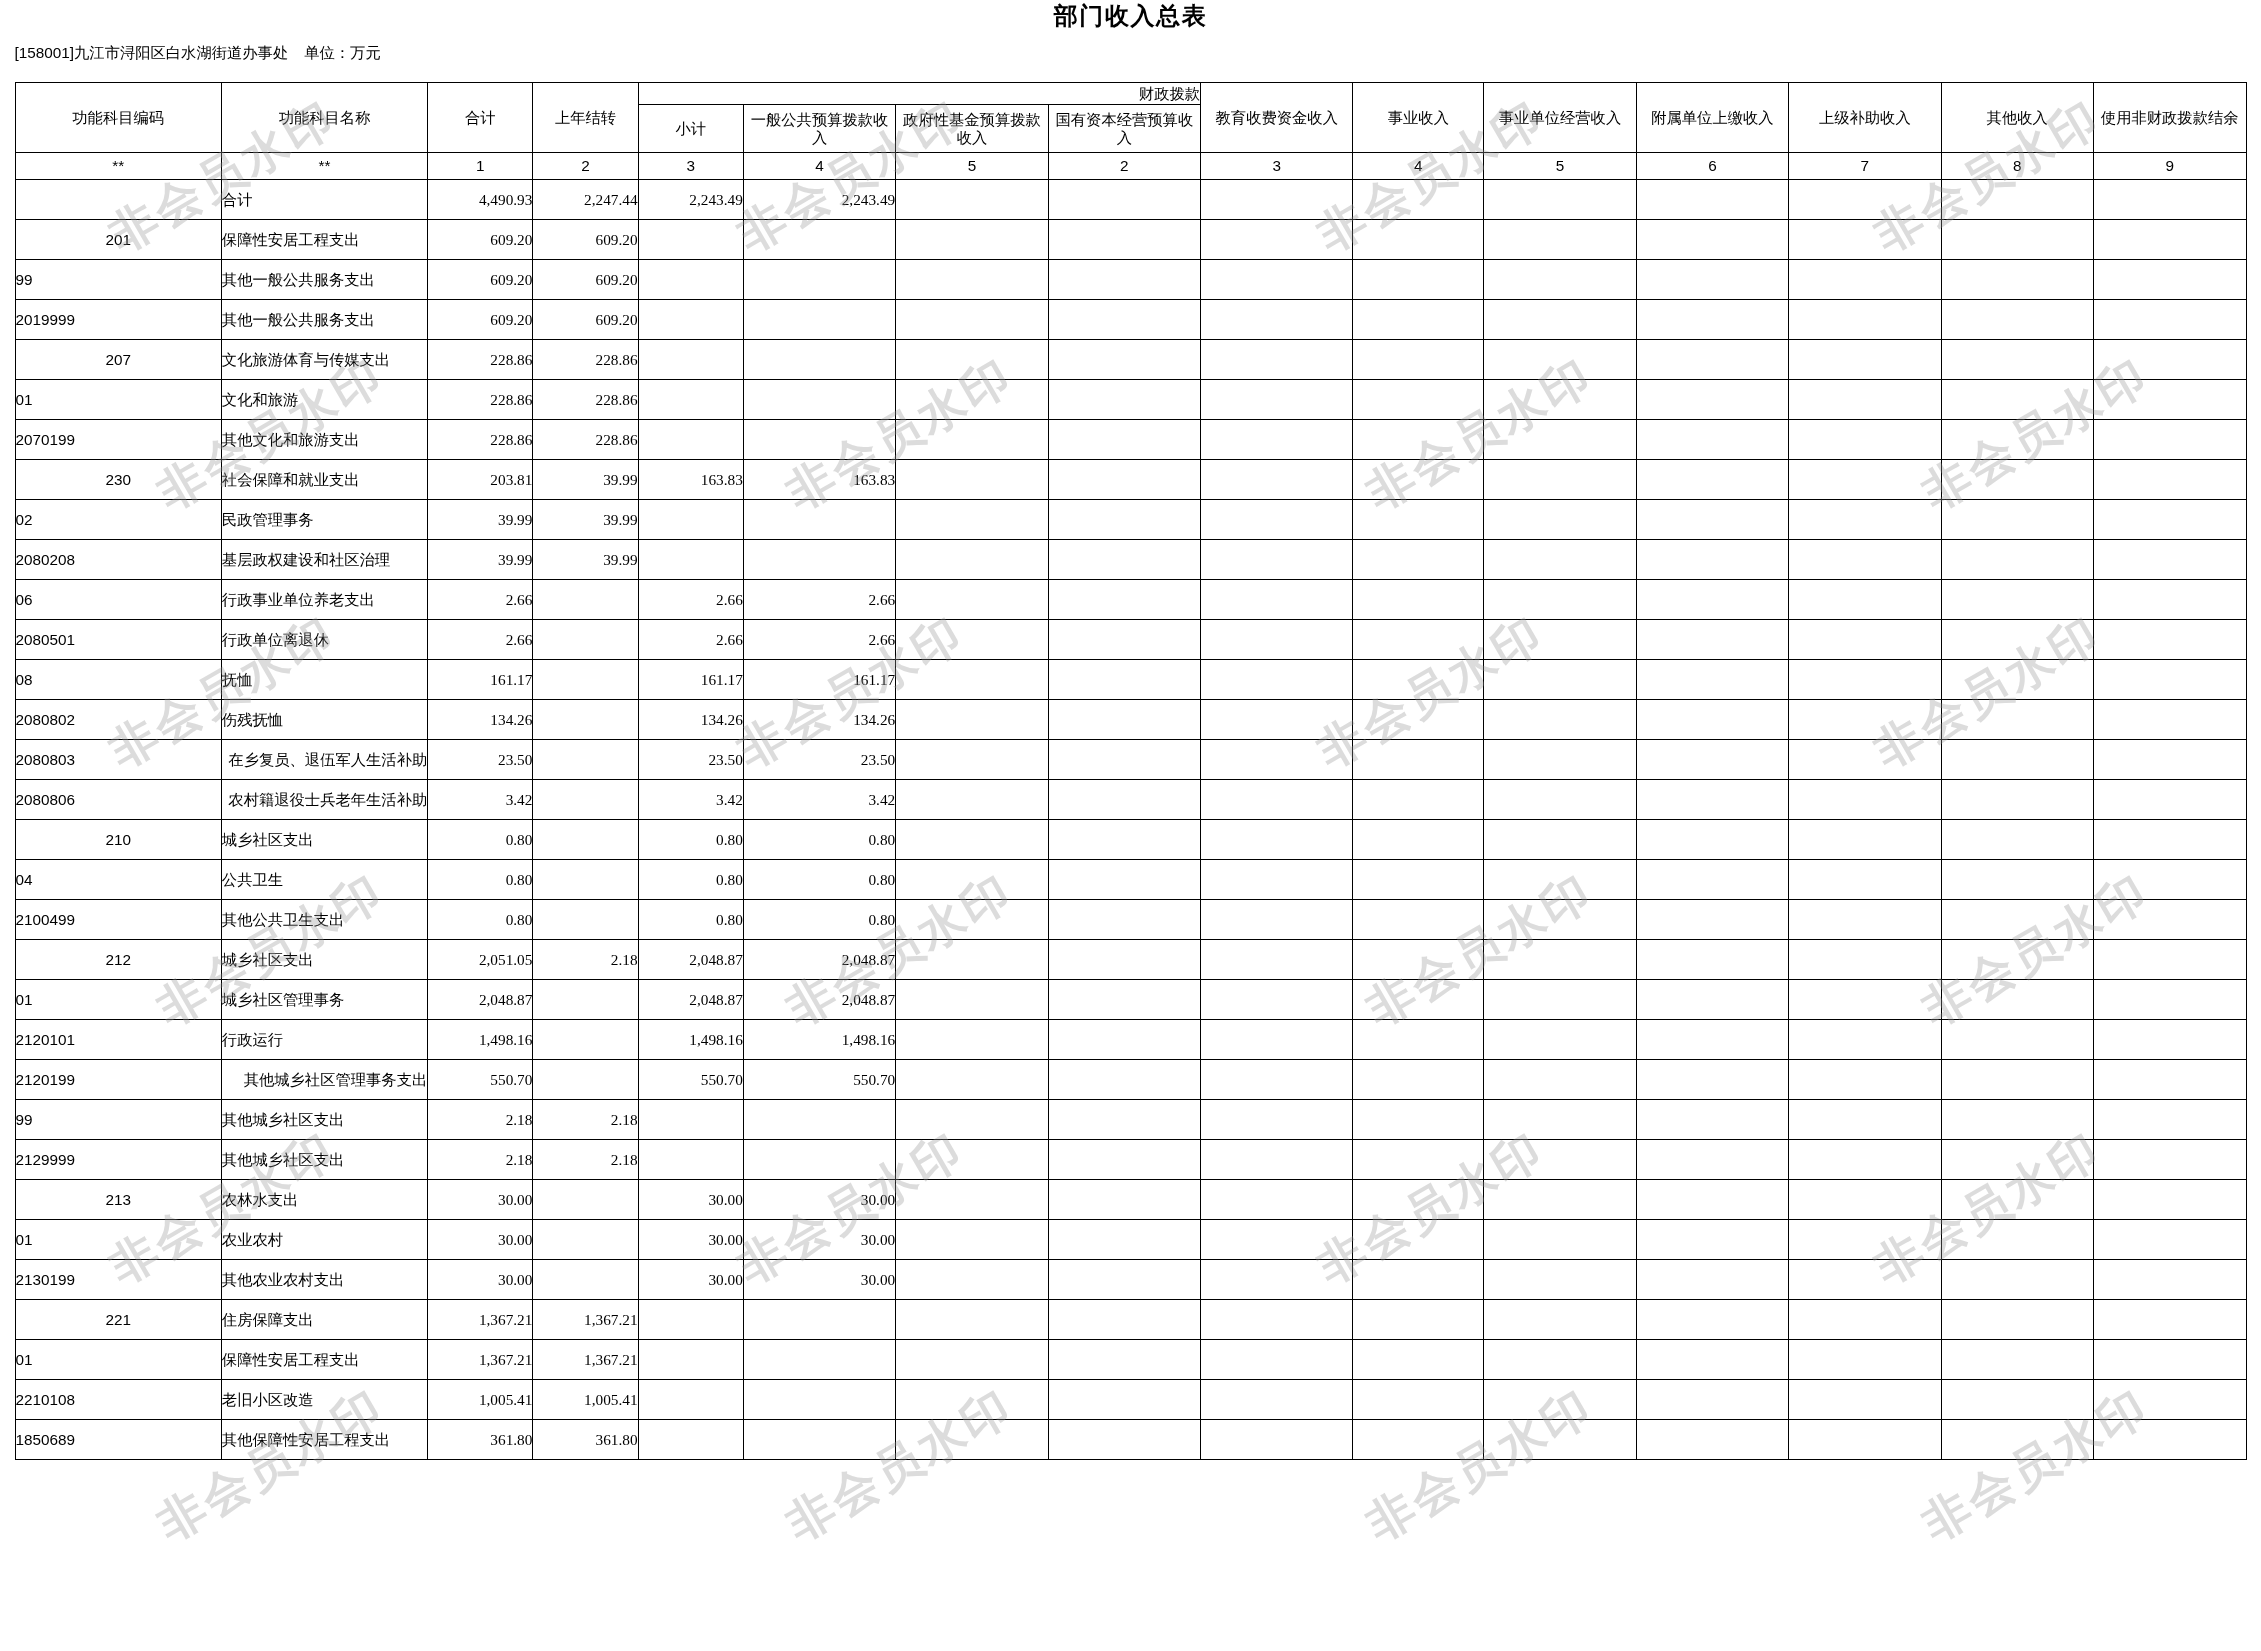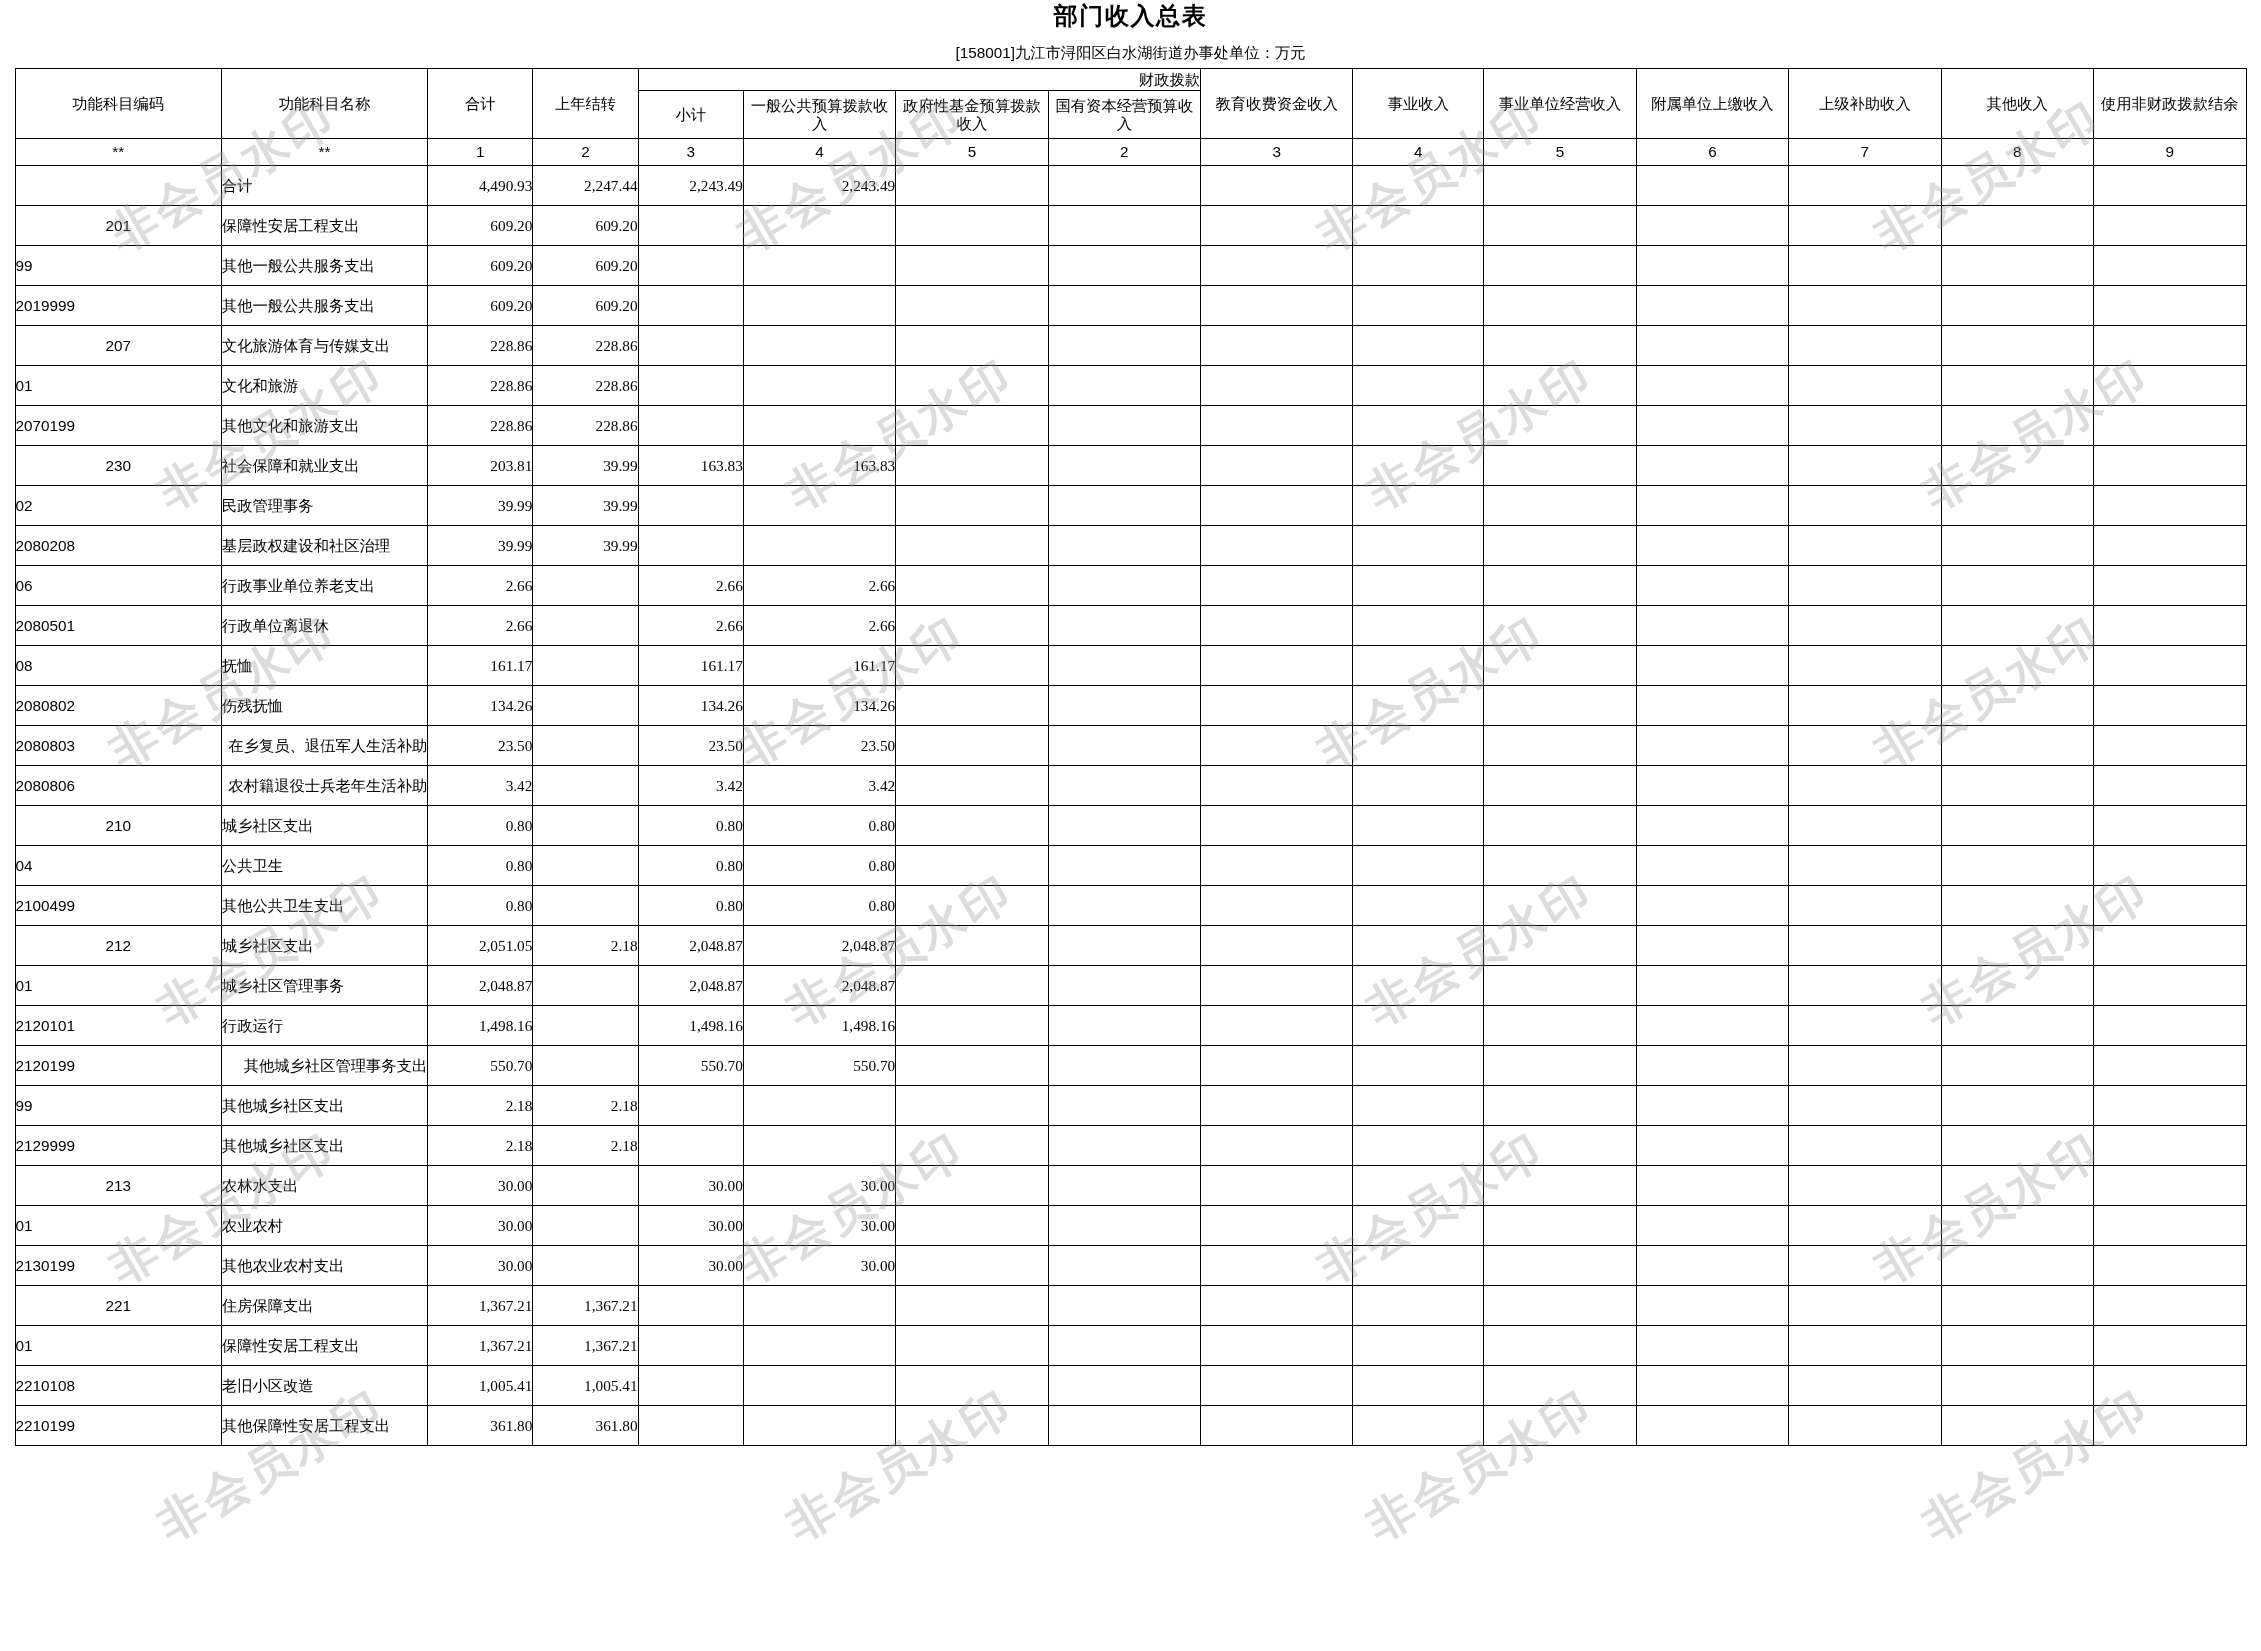--- a/index.html
+++ b/index.html
@@ -26,25 +26,26 @@
     text-align: center;
     font-size: 24px;
     font-weight: bold;
     letter-spacing: 1.6px;
     margin-top: 0;
     margin-bottom: 11.3px;
     font-family: "Liberation Sans", "DejaVu Sans", sans-serif;
   }
   .meta-row {
     display: flex;
-    justify-content: center;
+    justify-content: flex-start;
     align-items: flex-end;
     font-size: 15.3px;
-    margin-bottom: 4px;
+    margin-bottom: 18px;
     font-family: "Liberation Sans", "DejaVu Sans", sans-serif;
+    gap: 16px;
   }
   table.main {
     border-collapse: collapse;
     table-layout: fixed;
     width: 100%;
     font-size: 15.3px;
     font-family: "Liberation Sans", "DejaVu Sans", sans-serif;
   }
   table.main th, table.main td {
     border: 0.8px solid #000000;
@@ -707,21 +708,21 @@
           <td class="val"></td>
           <td class="val"></td>
           <td class="val"></td>
           <td class="val"></td>
           <td class="val"></td>
           <td class="val"></td>
           <td class="val"></td>
           <td class="val"></td>
         </tr>
         <tr>
-          <td class="code ind2">2210199</td>
+          <td class="code ind2">1850689</td>
           <td class="name nm-ind2">其他保障性安居工程支出</td>
           <td class="val">361.80</td>
           <td class="val">361.80</td>
           <td class="val"></td>
           <td class="val"></td>
           <td class="val"></td>
           <td class="val"></td>
           <td class="val"></td>
           <td class="val"></td>
           <td class="val"></td>

